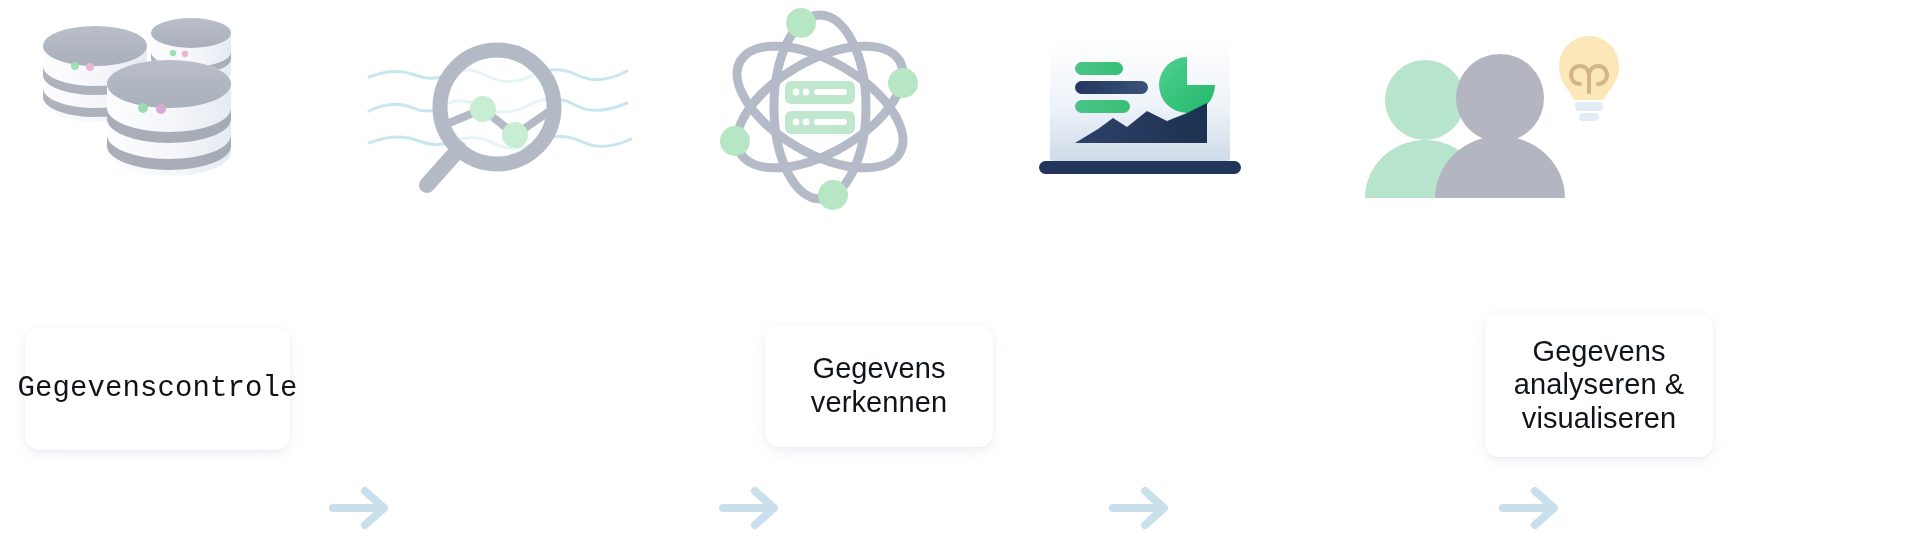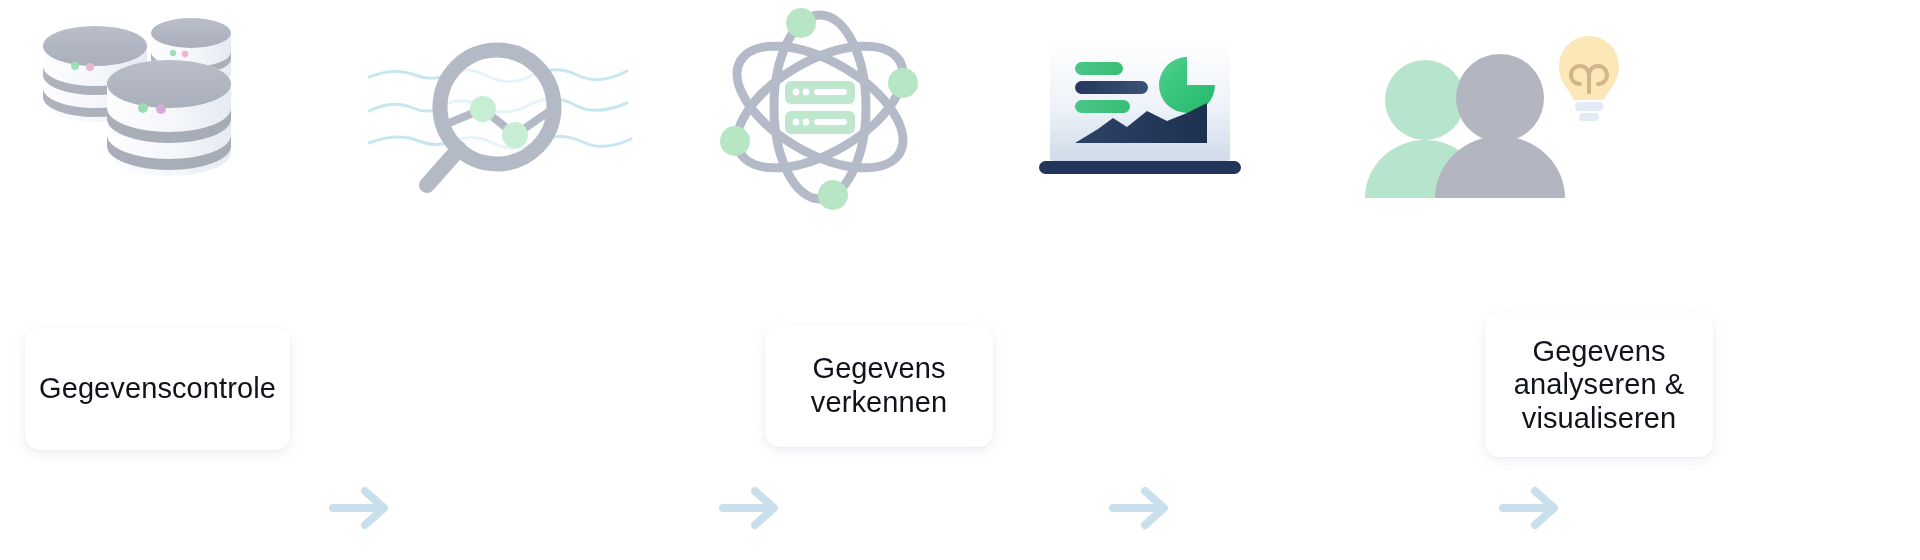--- a/index.html
+++ b/index.html
@@ -7,21 +7,21 @@
     width:1920px;height:560px;
     background:#ffffff;
     font-family:"Liberation Sans","DejaVu Sans",sans-serif;
     overflow:hidden;
     position:relative;
   }
   #stage{position:absolute;inset:0;}
 
   
   .col{position:absolute;top:0;height:560px;}
-  .col-0{left:0px;   width:310px;}
+  .col-0{left:0px;   width:310px;font-family:Liberation Mono, monospace;}
   .col-1{left:345px; width:310px;}
   .col-2{left:665px; width:310px;}
   .col-3{left:985px; width:310px;}
   .col-4{left:1305px;width:310px;}
   .col-w{width:380px;}
 
   
   .icon-wrap{
     position:absolute;top:0;left:0;width:100%;height:215px;
     display:flex;align-items:center;justify-content:center;

